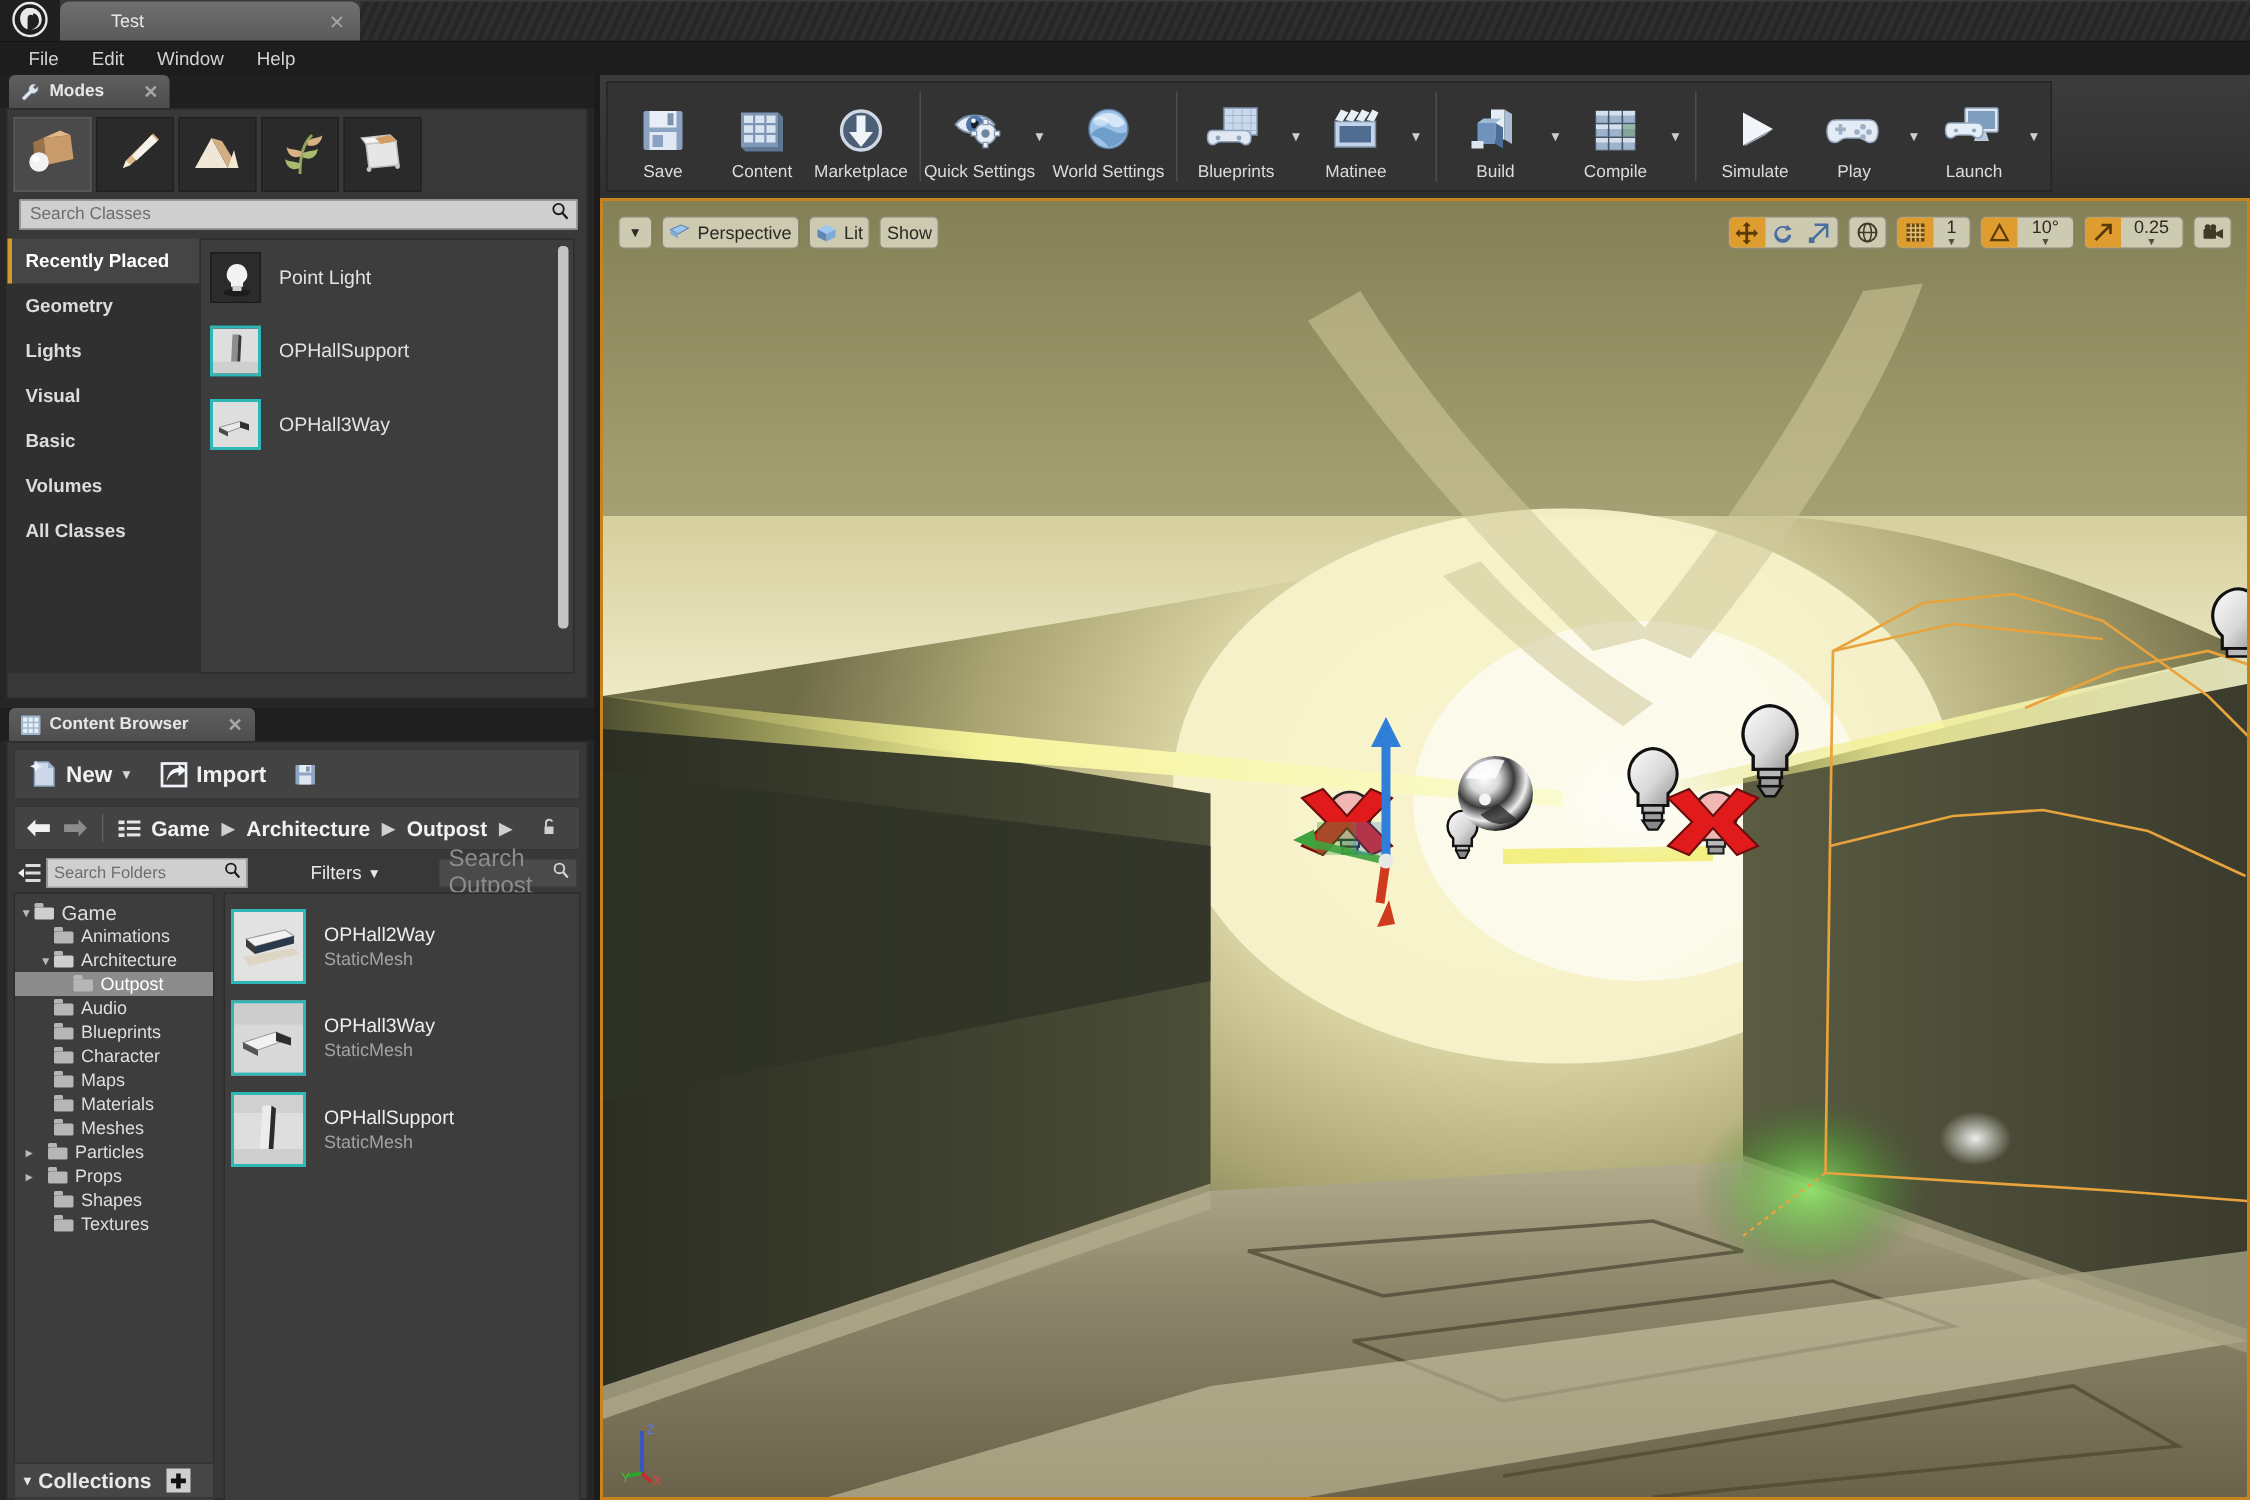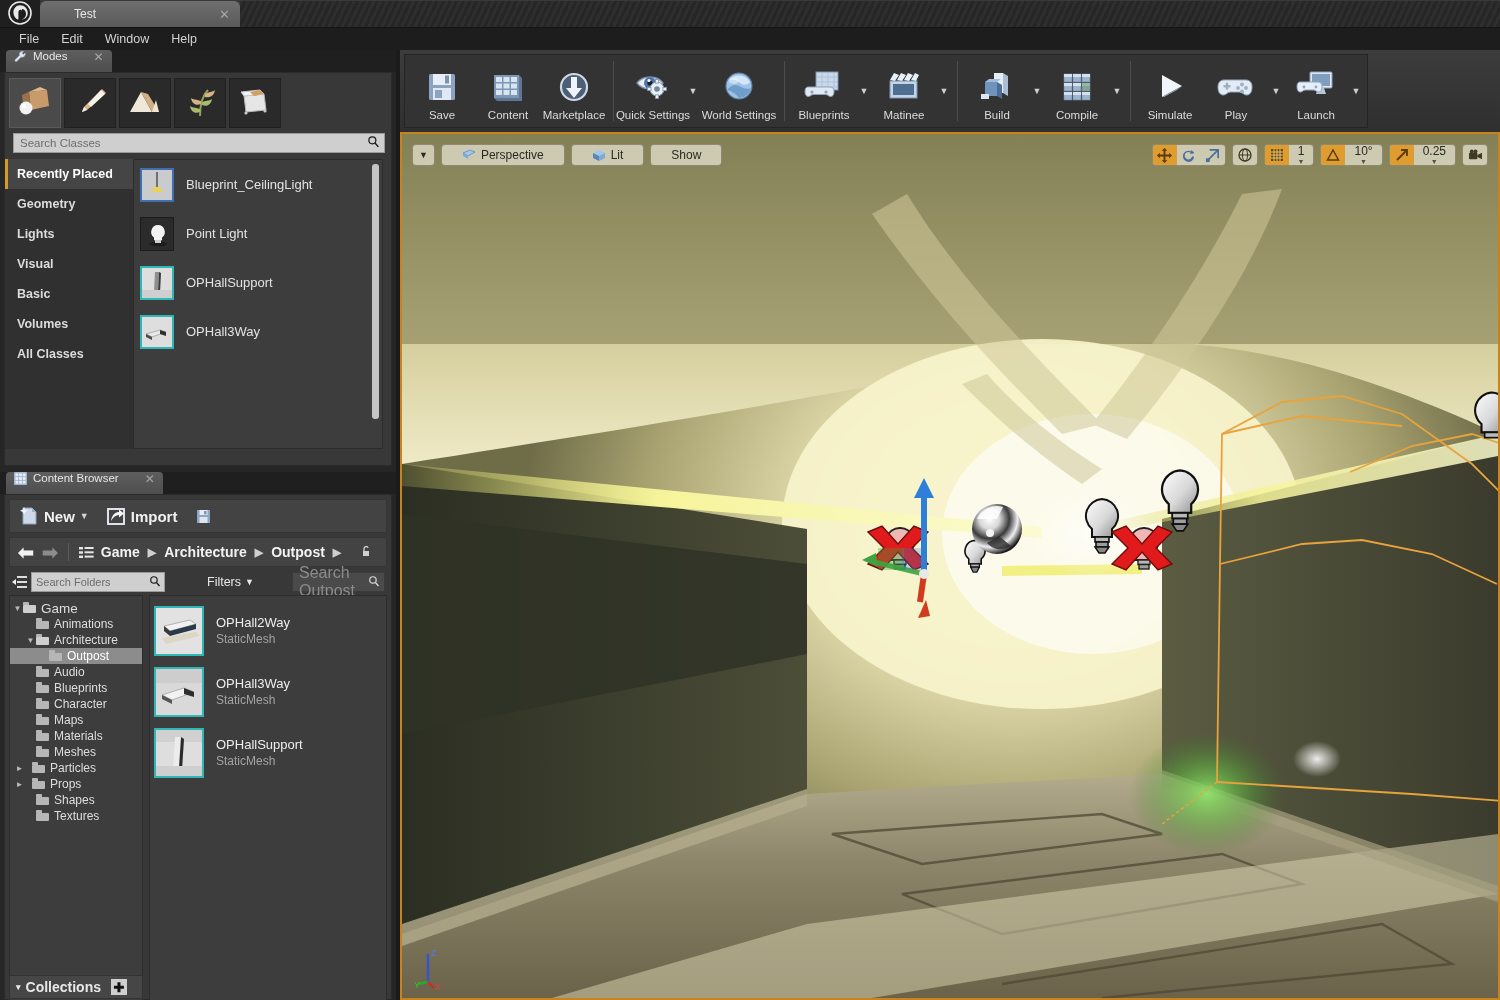--- a/index.html
+++ b/index.html
@@ -25,22 +25,22 @@
   
   #menubar { position:absolute; left:0; top:28px; width:1500px; height:22px;
     background:#1d1d1d; display:flex; align-items:center; padding-left:8px; }
   #menubar .mi { color:#d2d2d2; font-size:12.5px; padding:2px 11px; }
 
   
   #left { position:absolute; left:0; top:50px; width:396px; height:950px; background:#262626; }
 
   
   .panel-tab { height:22px; background:linear-gradient(#5e5e5e,#4e4e4e);
-    border-radius:4px 4px 0 0; display:inline-flex; 
-    padding:0 8px; color:#e6e6e6; font-size:11.5px; margin-left:6px; position:relative; top:0; }
+    border-radius:4px 4px 0 0; display:inline-flex; align-items:center;
+    padding:0 8px; color:#e6e6e6; font-size:11.5px; margin-left:6px; position:relative; top:0;font-weight:bold; }
   .panel-tab .ptab-icon { width:13px; height:13px; margin-right:6px; display:inline-block; }
   .panel-tab .ptab-close { margin-left:26px; font-size:12px; color:#c8c8c8; opacity:.7; }
   .tabrow { height:22px; background:#1f1f1f; display:flex; align-items:flex-end; }
 
   
   #modes-panel { position:absolute; left:0; top:0; width:396px; height:418px; }
   #modes-body { position:absolute; left:4px; top:22px; width:388px; height:394px;
     background:#383838; border:1px solid #2a2a2a; }
   #mode-tabs { display:flex; gap:3px; padding:5px 4px 0 4px; }
   .mode-tab { width:52px; height:50px; background:#2a2a2a; border:1px solid #202020;
@@ -141,21 +141,21 @@
     color:#cfcfcf; font-size:9px; }
 
   
   #viewport { position:absolute; left:400px; top:132px; width:1100px; height:868px;
     overflow:hidden; background:#0c0c0a; border:2px solid #c8831e; }
   #scene { position:absolute; inset:0; }
   #vp-toolbar { position:absolute; left:10px; top:8px; right:10px; height:26px;
     display:flex; align-items:center; justify-content:space-between; z-index:40; }
   .vg { display:flex; align-items:center; }
   .vbtn { height:22px; background:rgba(222,220,200,.80); border:1px solid rgba(90,85,60,.55);
-    border-radius:4px; display:flex; align-items:center; padding:0 20px; margin-right:6px;
+    border-radius:4px; display:flex; align-items:center; padding:0 4px; margin-right:6px;
     color:#2a2a22; font-size:12px; }
   .vbtn.icoOnly { padding:0 6px; }
   .vbtn .vico { margin-right:5px; display:flex; }
   .vseg { height:22px; display:flex; align-items:center; background:rgba(222,220,200,.80);
     border:1px solid rgba(90,85,60,.55); border-radius:4px; margin-left:6px; overflow:hidden; }
   .vseg .sgi { width:24px; height:22px; display:flex; align-items:center; justify-content:center; }
   .vseg .sgi.on { background:rgba(226,150,28,.88); }
   .vseg .sgv { padding:0 9px; font-size:12px; color:#2a2a22; display:flex; flex-direction:column;
     align-items:center; line-height:1; }
   .vseg .sgv .tinycaret { font-size:7px; margin-top:1px; color:#55503c; }
@@ -274,30 +274,20 @@
         <div class="cat sel">Recently Placed</div>
         <div class="cat">Geometry</div>
         <div class="cat">Lights</div>
         <div class="cat">Visual</div>
         <div class="cat">Basic</div>
         <div class="cat">Volumes</div>
         <div class="cat">All Classes</div>
       </div>
 
       <div id="place-list">
-        <div class="place-row">
-          <div class="place-thumb bp">
-            <svg width="30" height="30" viewBox="0 0 30 30">
-                <rect width="30" height="30" fill="#c9cbcf"></rect>
-              <line x1="15" y1="2" x2="15" y2="18" stroke="#4a4a4a" stroke-width="1.4"></line>
-              <path d="M9 22 L21 22 L18 17 L12 17 Z" fill="#e8d25a"></path>
-              </svg>
-          </div>
-          <div class="place-name">Blueprint_CeilingLight</div>
-        </div>
         <div class="place-row">
           <div class="place-thumb">
             <svg width="34" height="34" viewBox="0 0 34 34">
                 <rect width="34" height="34" fill="#2b2b2b"></rect>
               <ellipse cx="17" cy="26" rx="9" ry="2.6" fill="#1c1c1c"></ellipse>
               <path d="M17 7 a7 7 0 0 1 4 12.6 v2.6 h-8 v-2.6 A7 7 0 0 1 17 7z" fill="#f3f3f3"></path>
               <rect x="14" y="22" width="6" height="3" fill="#cfcfcf"></rect>
               </svg>
           </div>
           <div class="place-name">Point Light</div>

